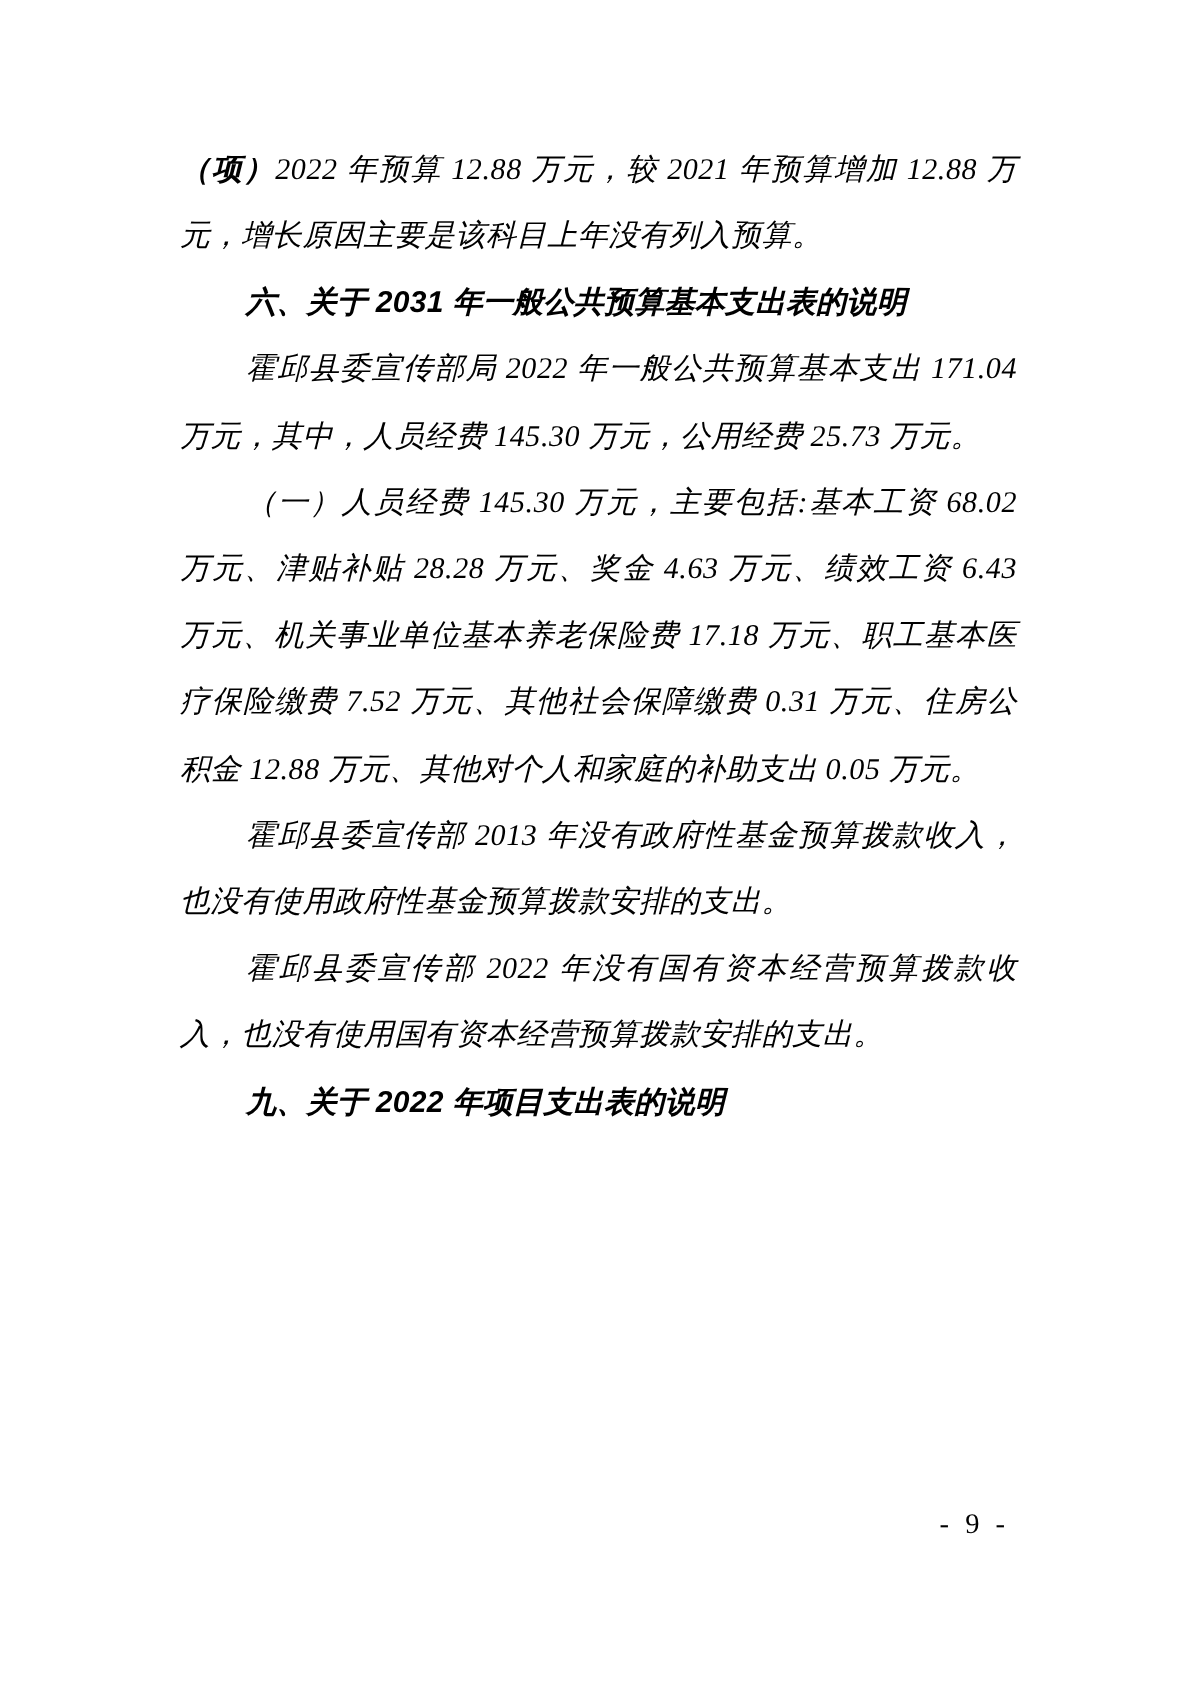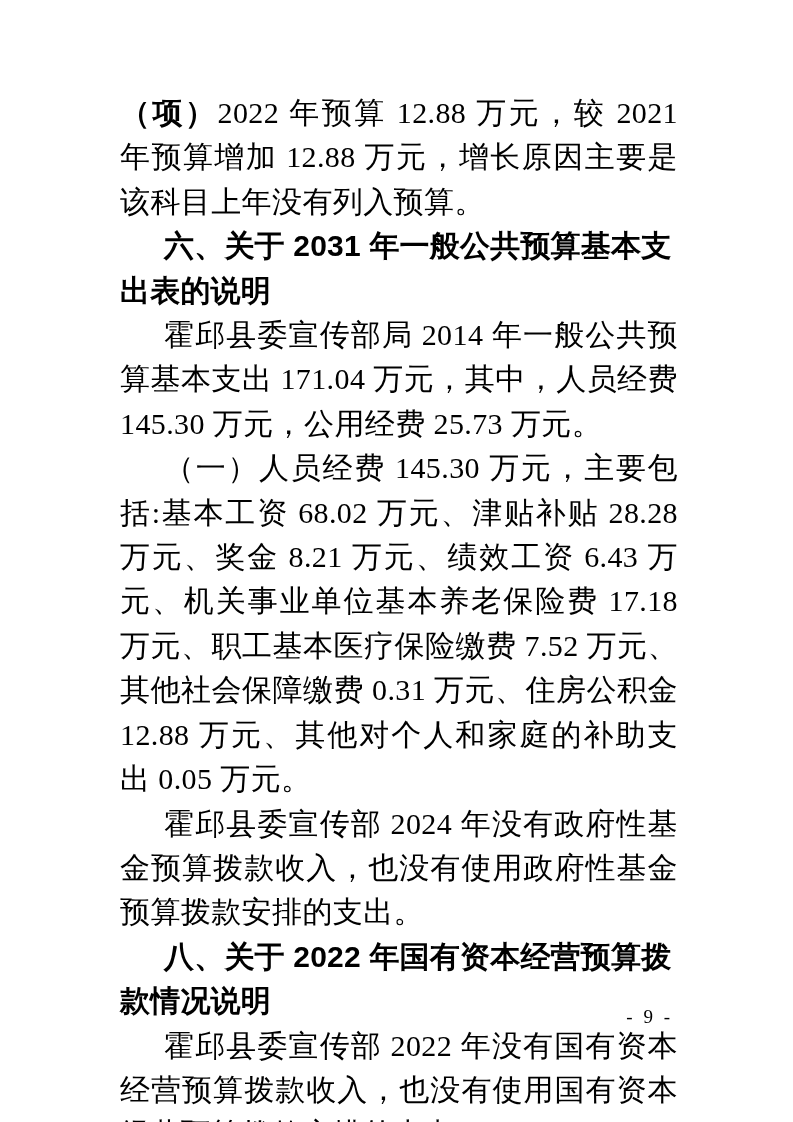--- a/index.html
+++ b/index.html
@@ -17,24 +17,25 @@
     font-family: "Liberation Serif", "DejaVu Serif", serif;
   }
   .content {
     position: absolute;
     left: 120px;
     top: 91px;
     width: 558px;
   }
   .content p {
     margin: 0;
-    font-size: 30px;
+    font-size: 20px;
     line-height: 44.4px;
     text-align: justify;
     letter-spacing: 0.4px;
+    font-style: italic;
   }
   p.body {
     text-indent: 44px;
   }
   p.continuation {
     text-indent: 0;
   }
   p.heading {
     font-family: "Liberation Sans", "DejaVu Sans", sans-serif;
     font-weight: 700;
@@ -59,29 +60,28 @@
 </head>
 <body>
 
 <div class="page">
   <div class="content">
 
     <p class="continuation"><span class="lead-bold">（项）</span><span>2022 年预算 12.88 万元，较 2021 年预算增加 12.88 万元，增长原因主要是该科目上年没有列入预算。</span></p>
 
     <p class="heading">六、关于 2031 年一般公共预算基本支出表的说明</p>
 
-    <p class="body">霍邱县委宣传部局 2014 年一般公共预算基本支出 171.04 万元，其中，人员经费 145.30 万元，公用经费 25.73 万元。</p>
+    <p class="body">霍邱县委宣传部局 2022 年一般公共预算基本支出 171.04 万元，其中，人员经费 145.30 万元，公用经费 25.73 万元。</p>
 
-    <p class="body">（一）人员经费 145.30 万元，主要包括:基本工资 68.02 万元、津贴补贴 28.28 万元、奖金 8.21 万元、绩效工资 6.43 万元、机关事业单位基本养老保险费 17.18 万元、职工基本医疗保险缴费 7.52 万元、其他社会保障缴费 0.31 万元、住房公积金 12.88 万元、其他对个人和家庭的补助支出 0.05 万元。</p>
+    <p class="body">（一）人员经费 145.30 万元，主要包括:基本工资 68.02 万元、津贴补贴 28.28 万元、奖金 4.63 万元、绩效工资 6.43 万元、机关事业单位基本养老保险费 17.18 万元、职工基本医疗保险缴费 7.52 万元、其他社会保障缴费 0.31 万元、住房公积金 12.88 万元、其他对个人和家庭的补助支出 0.05 万元。</p>
 
 
 
-    <p class="body">霍邱县委宣传部 2024 年没有政府性基金预算拨款收入，也没有使用政府性基金预算拨款安排的支出。</p>
+    <p class="body">霍邱县委宣传部 2013 年没有政府性基金预算拨款收入，也没有使用政府性基金预算拨款安排的支出。</p>
 
-    <p class="heading">八、关于 2022 年国有资本经营预算拨款情况说明</p>
 
     <p class="body">霍邱县委宣传部 2022 年没有国有资本经营预算拨款收入，也没有使用国有资本经营预算拨款安排的支出。</p>
 
     <p class="heading">九、关于 2022 年项目支出表的说明</p>
 
   </div>
 
   <div class="page-number">- 9 -</div>
 </div>
 

